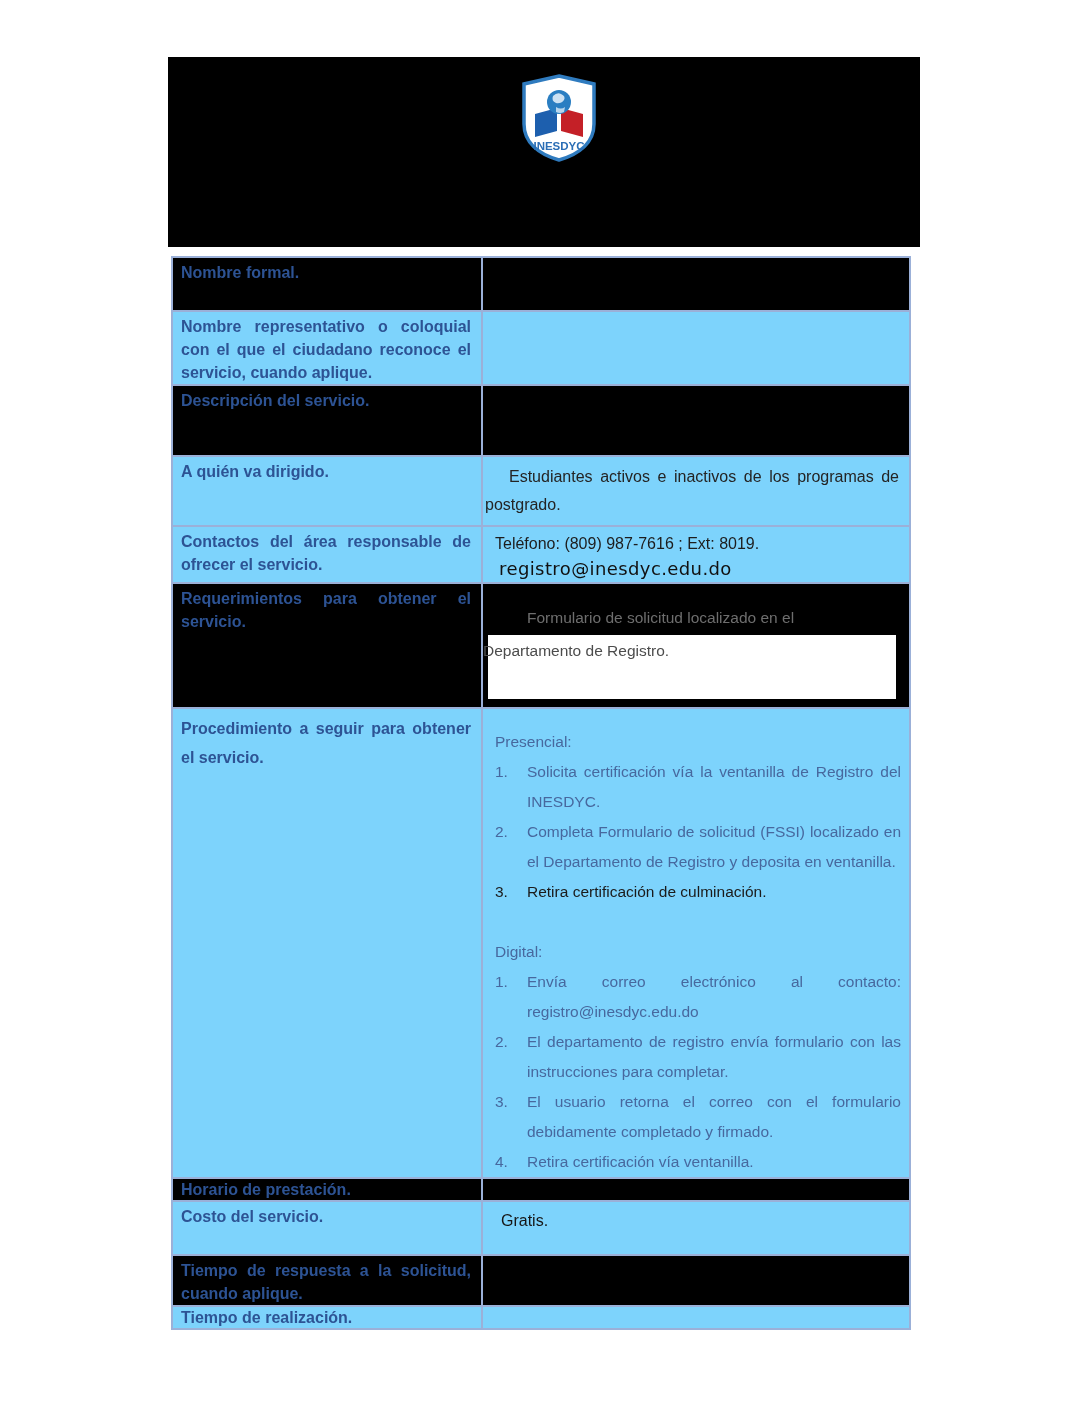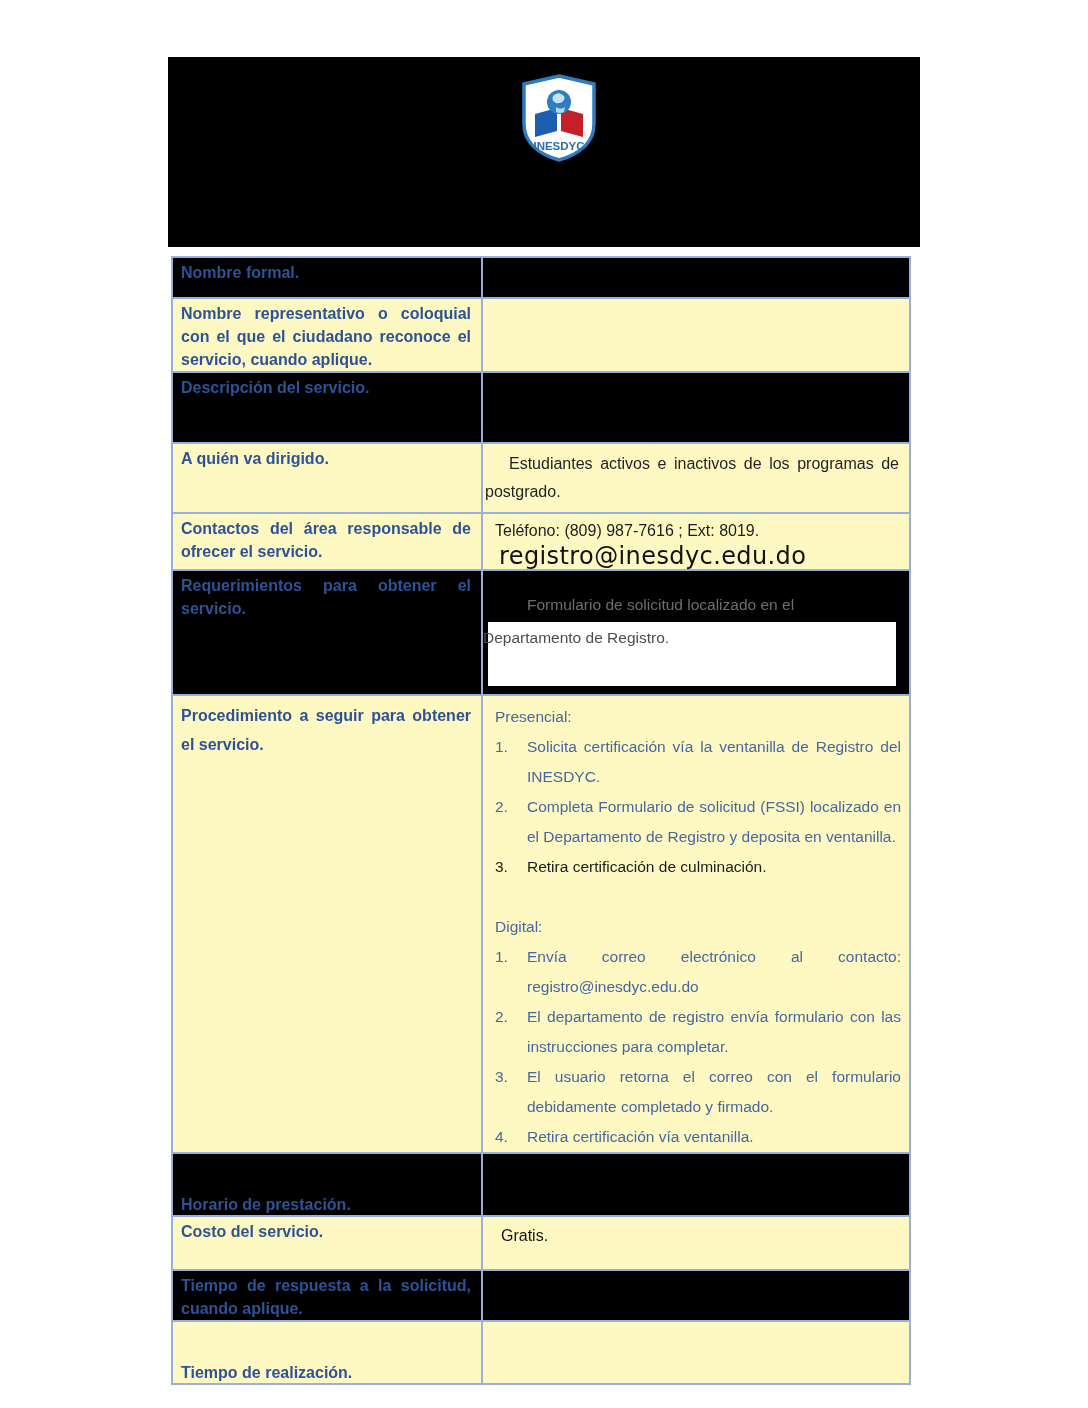--- a/index.html
+++ b/index.html
@@ -8,46 +8,46 @@
 
   
   .header-block{position:absolute;left:152px;top:57px;width:752px;height:190px;background:#000000;}
   .logo{position:absolute;left:352px;top:15px;width:78px;height:92px;}
 
   
   .svc{position:absolute;left:155px;top:256px;width:738px;border-collapse:collapse;table-layout:fixed;}
   .svc td{border:2px solid #9bb0d8;vertical-align:top;overflow:hidden;box-sizing:border-box;padding:0;}
   col.c1{width:310px;} col.c2{width:428px;}
   .black{background:#000000;}
-  .light{background:#fef9c3;}
+  .light{background:#7dd3fc;}
 
   .lbl{font-weight:bold;color:#2d5394;font-size:16px;line-height:23px;text-align:justify;}
   .lbl .lt{display:block;padding:3px 10px 0 8px;}
   .proc-lbl .lt{line-height:29px;padding-top:5px;}
 
-  .r0 td{height:41px;} .r1 td{height:69px;} .r2 td{height:71px;} .r3 td{height:70px;}
+  .r0 td{height:54px;} .r1 td{height:69px;} .r2 td{height:71px;} .r3 td{height:70px;}
   .r4 td{height:47px;} .r5 td{height:48px;} .r6 td{height:125px;} .r7 td{height:398px;}
   .r8 td{height:21px;} .r9 td{height:54px;} .r10 td{height:43px;} .r11 td{height:21px;}
-  .r8 .lt,.r11 .lt{padding-top:0;line-height:21px;margin-top:40px;}
+  .r8 .lt,.r11 .lt{padding-top:0;line-height:21px;}
 
   .val{font-size:16px;color:#1c1c1c;}
   .dirigido{margin:0;padding:6px 10px 0 2px;text-indent:24px;text-align:justify;line-height:28px;color:#242424;}
   .contact-phone{padding:5px 8px 0 12px;color:#1d1d1d;line-height:24px;}
-  .contact-email{padding:0 8px 0 16px;font-family:"DejaVu Sans",sans-serif;font-size:24px;color:#111111;letter-spacing:.4px;line-height:26px;}
+  .contact-email{padding:0 8px 0 16px;font-family:"DejaVu Sans",sans-serif;font-size:18px;color:#111111;letter-spacing:.4px;line-height:26px;}
   .gratis{padding:7px 10px 0 18px;color:#161616;line-height:24px;}
 
   
   .req-cell{position:relative;}
   .req-whitebox{position:absolute;left:5px;top:51px;width:408px;height:64px;background:#ffffff;}
   .req-text{position:absolute;left:0;top:17px;right:8px;}
   .req-l1{padding-left:44px;color:#6e6e6e;font-size:15.5px;line-height:33px;}
   .req-l2{color:#4c4c4c;font-size:15.5px;line-height:33px;position:relative;z-index:2;}
 
   
-  .proc{padding:6px 8px 0 12px;color:#47689e;font-size:15.5px;line-height:30px;}
+  .proc{padding:18px 8px 0 12px;color:#47689e;font-size:15.5px;line-height:30px;}
   .p-head{text-align:left;}
   .p-item{display:flex;}
   .p-num{flex:none;width:32px;}
   .p-text{flex:1;text-align:justify;}
   .p-gap{height:30px;}
   .ink,.ink .p-num,.ink .p-text{color:#1b1b1b;}
 </style>
 </head>
 <body>
 

